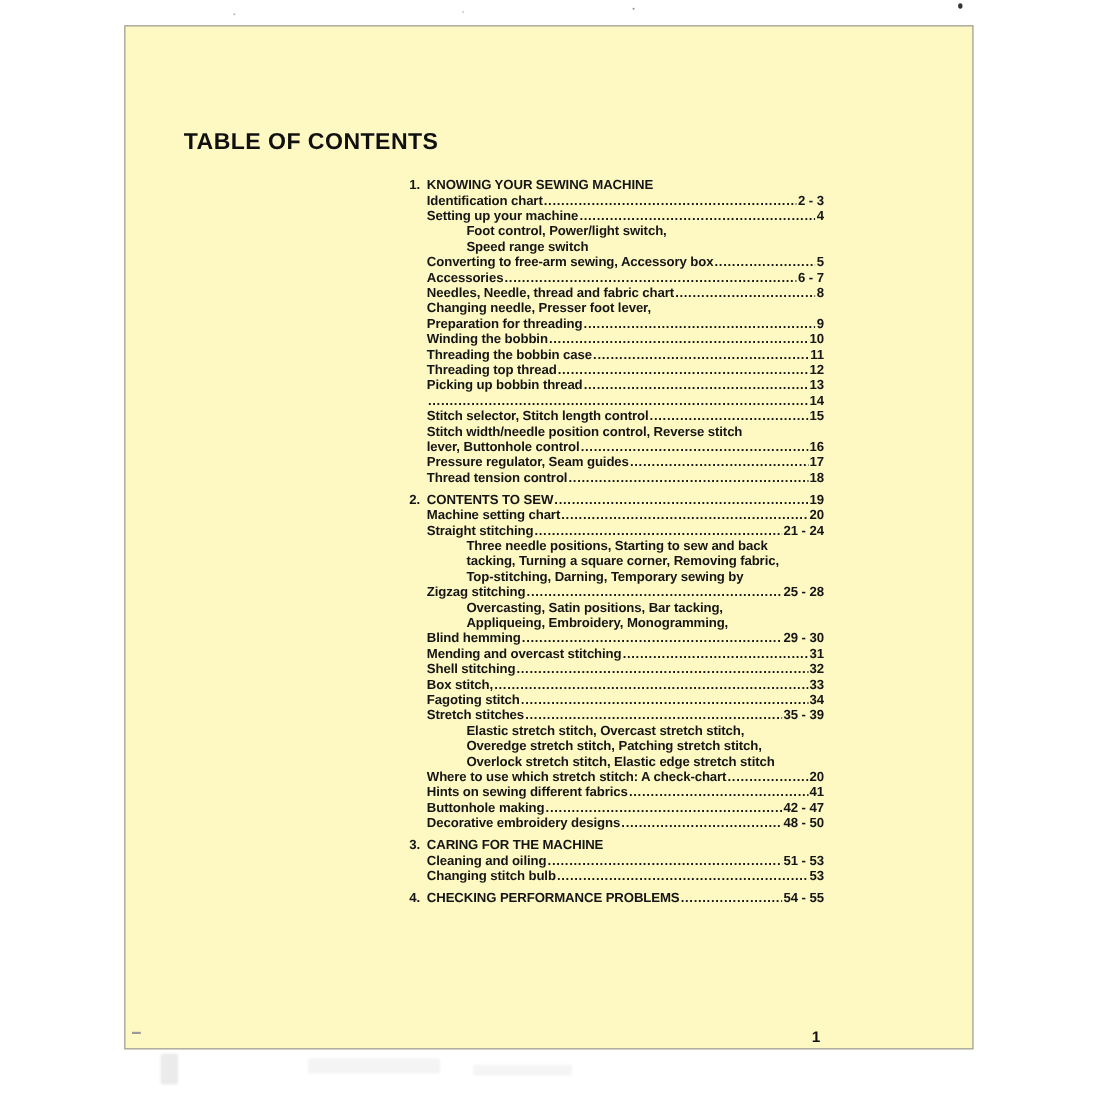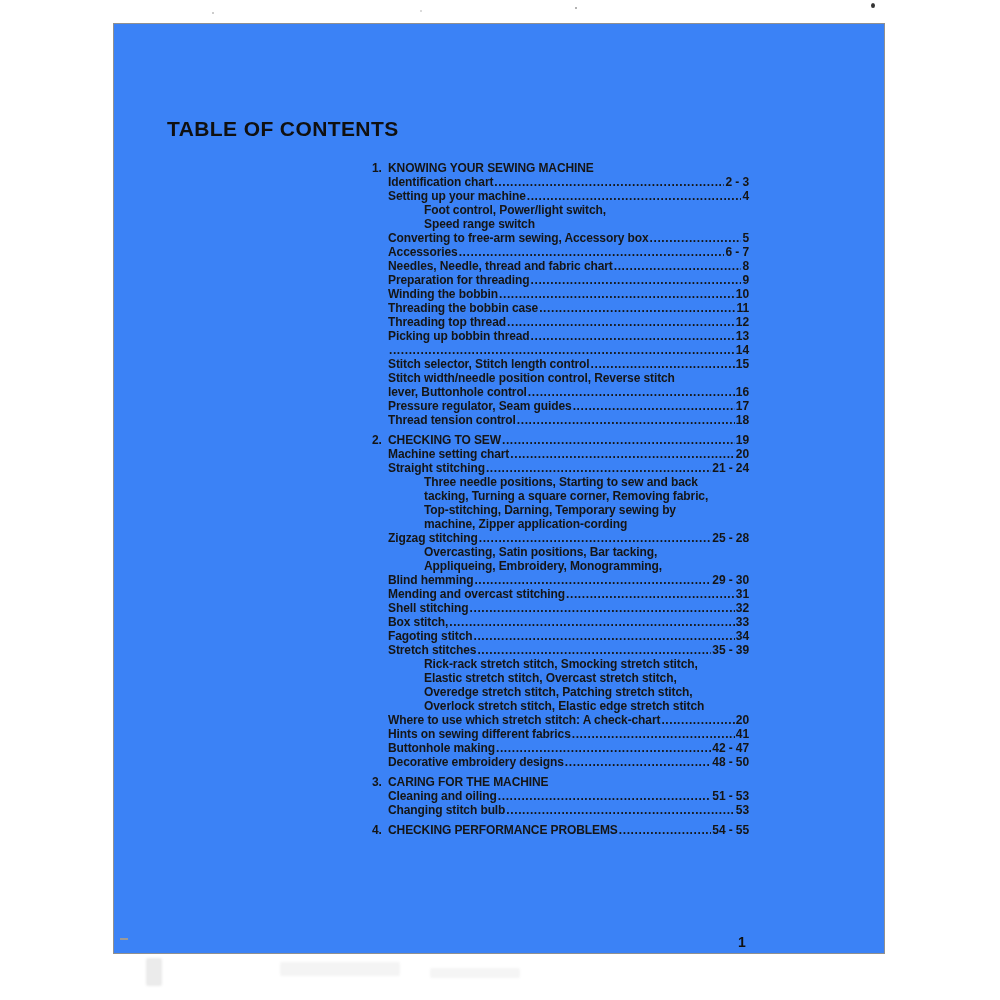--- a/index.html
+++ b/index.html
@@ -5,21 +5,21 @@
   html,body{margin:0;padding:0;}
   body{
     width:1000px;height:1000px;position:relative;
     background:#fff;
     font-family:"Liberation Sans", sans-serif;
     color:#181818;
     overflow:hidden;
   }
   .sheet{
     position:absolute;left:113px;top:23px;width:770px;height:929px;
-    border:1px solid #909090;background:#3b82f6;
+    border:1px solid #909090;background:#fef9c3;
   }
   .doc-title{
     position:absolute;left:53px;top:93px;margin:0;
     font-size:21px;font-weight:700;letter-spacing:.4px;color:#101010;
   }
   .toc{
     position:absolute;left:258px;top:137px;width:377px;
     font-size:12px;font-weight:700;line-height:14px;
     letter-spacing:-.1px;color:#151515;
   }
@@ -85,20 +85,24 @@
     <span class="leader">............................................................................................................................................................................................................................</span>
     <span class="pg">6 - 7</span>
   </div>
 
   <div class="row entry indent1">
     <span class="txt">Needles, Needle, thread and fabric chart</span>
     <span class="leader">............................................................................................................................................................................................................................</span>
     <span class="pg">8</span>
   </div>
 
+  <div class="row entry indent1">
+    <span class="txt">Changing needle, Presser foot lever,</span>
+
+  </div>
 
   <div class="row entry indent1">
     <span class="txt">Preparation for threading</span>
     <span class="leader">............................................................................................................................................................................................................................</span>
     <span class="pg">9</span>
   </div>
 
   <div class="row entry indent1">
     <span class="txt">Winding the bobbin</span>
     <span class="leader">............................................................................................................................................................................................................................</span>
@@ -155,21 +159,21 @@
     <span class="txt">Thread tension control</span>
     <span class="leader">............................................................................................................................................................................................................................</span>
     <span class="pg">18</span>
   </div>
 </div>
   </div>
 
   <div class="section">
     <div class="row header-row">
       <span class="sec-num">2.</span>
-      <span class="sec-title">CHECKING TO SEW</span>
+      <span class="sec-title">CONTENTS TO SEW</span>
       <span class="leader">............................................................................................................................................................................................................................</span>
       <span class="pg">19</span>
     </div>
     <div class="items">
   <div class="row entry indent1">
     <span class="txt">Machine setting chart</span>
     <span class="leader">............................................................................................................................................................................................................................</span>
     <span class="pg">20</span>
   </div>
 
@@ -187,24 +191,20 @@
   <div class="row entry indent2">
     <span class="txt">tacking, Turning a square corner, Removing fabric,</span>
 
   </div>
 
   <div class="row entry indent2">
     <span class="txt">Top-stitching, Darning, Temporary sewing by</span>
 
   </div>
 
-  <div class="row entry indent2">
-    <span class="txt">machine, Zipper application-cording</span>
-
-  </div>
 
   <div class="row entry indent1">
     <span class="txt">Zigzag stitching</span>
     <span class="leader">............................................................................................................................................................................................................................</span>
     <span class="pg">25 - 28</span>
   </div>
 
   <div class="row entry indent2">
     <span class="txt">Overcasting, Satin positions, Bar tacking,</span>
 
@@ -246,24 +246,20 @@
     <span class="pg">34</span>
   </div>
 
   <div class="row entry indent1">
     <span class="txt">Stretch stitches</span>
     <span class="leader">............................................................................................................................................................................................................................</span>
     <span class="pg">35 - 39</span>
   </div>
 
 
-  <div class="row entry indent2">
-    <span class="txt">Rick-rack stretch stitch, Smocking stretch stitch,</span>
-
-  </div>
 
   <div class="row entry indent2">
     <span class="txt">Elastic stretch stitch, Overcast stretch stitch,</span>
 
   </div>
 
   <div class="row entry indent2">
     <span class="txt">Overedge stretch stitch, Patching stretch stitch,</span>
 
   </div>

